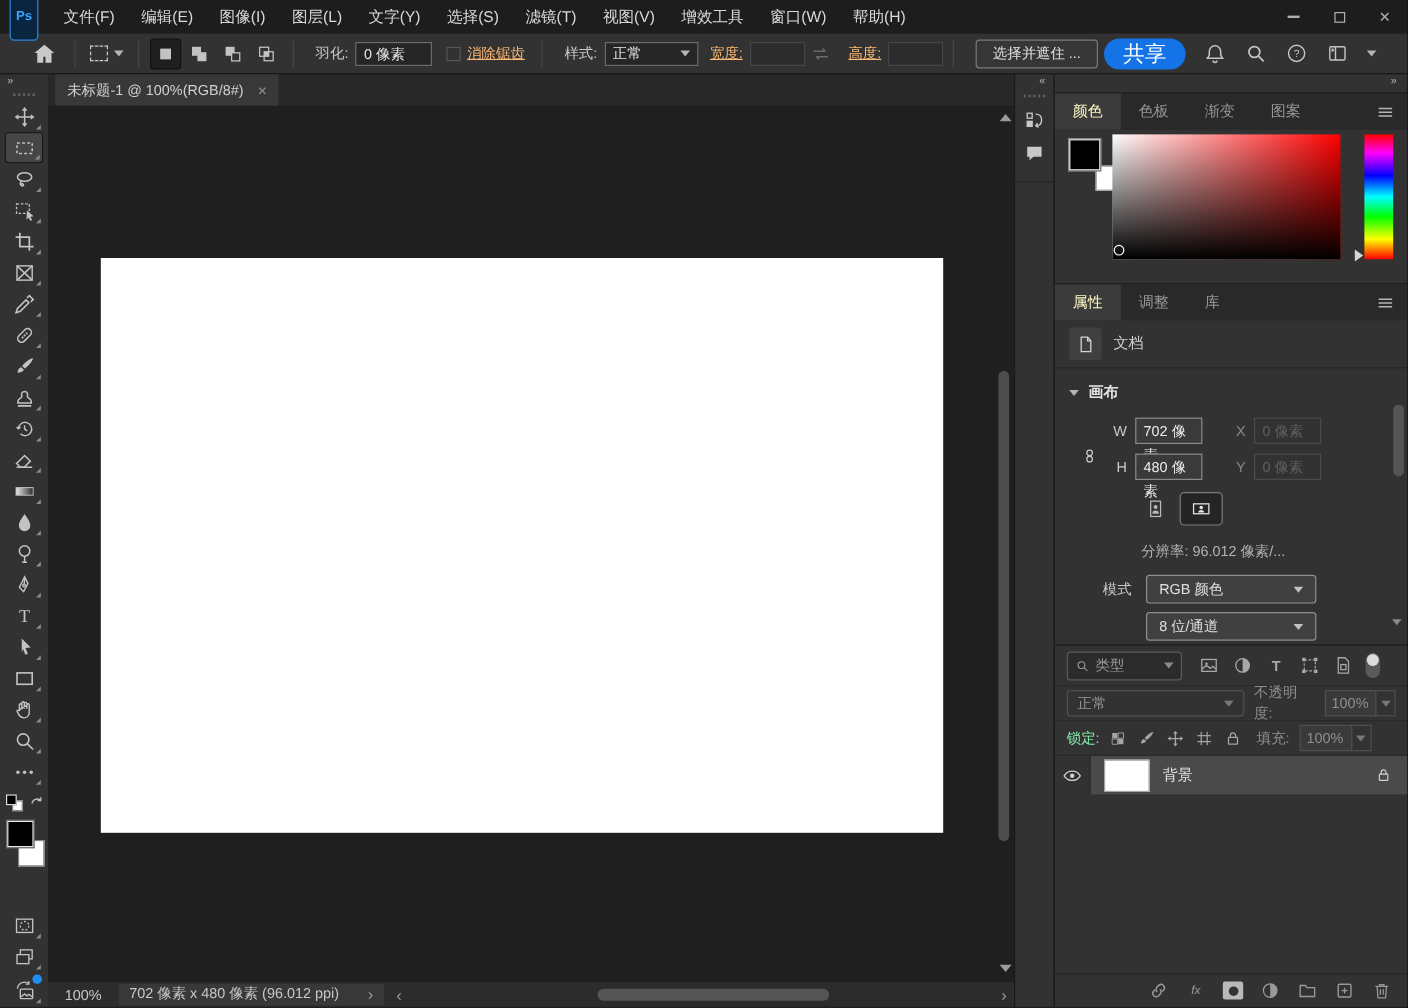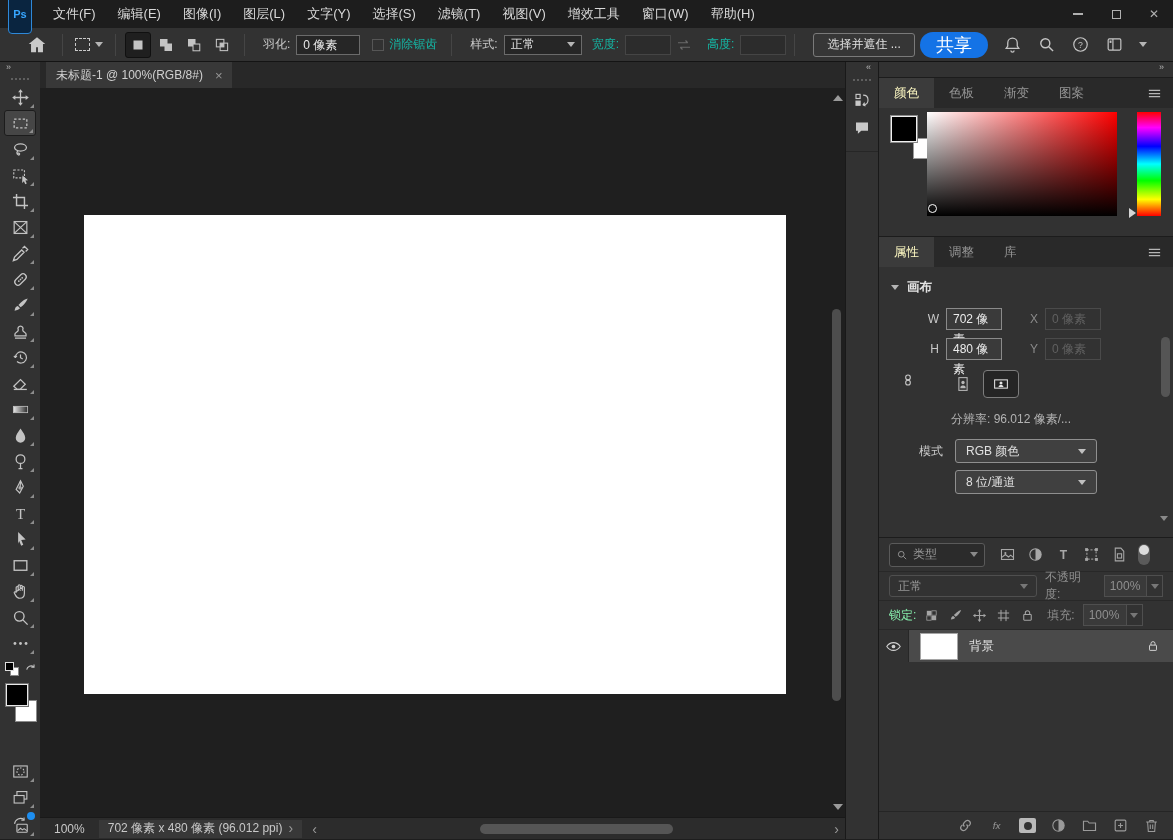--- a/index.html
+++ b/index.html
@@ -24,21 +24,21 @@
   .ic { display:inline-flex; align-items:center; justify-content:center; }
   .ic svg { width:100%; height:100%; display:block; }
   .ob-home { width:22px; height:22px; color:#c9c9c9; margin:0 6px; }
   .preset-box { display:flex; align-items:center; gap:5px; padding:2px 4px; }
   .dash-rect { width:15px; height:13px; border:1.4px dashed #c9c9c9; }
   .chev { width:0; height:0; border-left:4px solid transparent; border-right:4px solid transparent; border-top:5px solid #b5b5b5; display:inline-block; }
   .mode-btn { width:26px; height:26px; display:flex; align-items:center; justify-content:center; color:#c3c3c3; border-radius:3px; margin:0 1px; }
   .mode-btn.active { background:#1f1f1f; border:1px solid #101010; }
   .mode-btn .ic { width:18px; height:18px; }
   .opt-label { color:#c9c9c9; margin:0 6px 0 10px; }
-  .opt-label.disabled { color:#14b8a6; }
+  .opt-label.disabled { color:#fdba74;text-decoration:underline; }
   .opt-input { width:64px; height:20px; background:#262626; border:1px solid #6b6b6b; color:#e8e8e8; font-size:12px; padding:0 6px; line-height:18px; }
   .opt-input.disabled { background:#2c2c2c; border-color:#454545; color:#5c5c5c; width:46px; }
   .checkbox { width:12px; height:12px; border:1px solid #565656; background:transparent; margin:0 5px 0 12px; }
   .dropdown { height:20px; background:#262626; border:1px solid #6b6b6b; display:flex; align-items:center; padding:0 6px; gap:8px; color:#e0e0e0; }
   .dropdown .chev { margin-left:auto; }
   .swap-ic { width:18px; height:18px; color:#6a6a6a; margin:0 4px; }
   .sm-btn { height:24px; border:1px solid #7a7a7a; border-radius:3px; background:#363636; color:#e0e0e0; padding:0 13px; display:flex; align-items:center; margin-left:10px; font-size:12px; }
   .ob-right { margin-left:auto; display:flex; align-items:center; gap:15px; padding-right:6px; }
   .share-btn { height:26px; padding:0 16px; border-radius:13px; background:#1473e6; color:#fff; font-size:18px; display:flex; align-items:center; }
   .ob-ic { width:19px; height:19px; color:#c5c5c5; }
@@ -71,21 +71,21 @@
   .doctab { height:26px; background:#383838; display:flex; align-items:center; padding:0 10px; gap:12px; color:#d0d0d0; font-size:12px; margin-left:6px; }
   .tab-close { color:#969696; font-size:13px; }
   .pasteboard { flex:1; position:relative; }
   .canvas-white { position:absolute; left:44px; top:127px; width:702px; height:479px; background:#ffffff; }
   .vscroll { position:absolute; right:1px; top:3px; bottom:3px; width:14px; }
   .vs-arrow { position:absolute; left:3px; width:0; height:0; border-left:5px solid transparent; border-right:5px solid transparent; }
   .vs-up { top:4px; border-bottom:6px solid #9a9a9a; }
   .vs-dn { bottom:4px; border-top:6px solid #9a9a9a; }
   .vs-thumb { position:absolute; left:2px; top:218px; width:9px; height:392px; background:#4d4d4d; border-radius:5px; }
   .statusbar { height:22px; background:#2c2c2c; border-top:1px solid #191919; display:flex; align-items:center; padding-left:14px; font-size:12px; color:#c8c8c8; flex-shrink:0; }
-  .dims-field { margin-left:14px; height:18px; background:#383838; padding:0 9px; display:flex; align-items:flex-start; gap:6px; }
+  .dims-field { margin-left:14px; height:18px; background:#383838; padding:0 9px; display:flex; align-items:flex-start; gap:24px; }
   .status-arrow { color:#9a9a9a; font-size:14px; }
   .hscroll { flex:1; height:12px; margin:0 8px; position:relative; }
   .hs-thumb { position:absolute; left:155px; top:1px; width:193px; height:10px; background:#555; border-radius:5px; }
 
   
   .dock { width:33px; background:#323232; border-left:1px solid #191919; display:flex; flex-direction:column; align-items:center; flex-shrink:0; }
   .dock-head { width:100%; height:15px; color:#b5b5b5; font-size:9px; text-align:right; padding-right:8px; letter-spacing:-1px; }
   .dock-btn { width:26px; height:26px; display:flex; align-items:center; justify-content:center; color:#c9c9c9; margin-top:2px; }
   .dock-btn .ic { width:18px; height:18px; }
   .dock-sep { width:100%; height:1px; background:#262626; margin-top:10px; }
@@ -618,20 +618,31 @@
             <span class="ptab">库</span>
             <span class="hamburger">
               <span class="ic">
                 <svg viewBox="0 0 24 24" xmlns="http://www.w3.org/2000/svg" fill="none" stroke="currentColor" stroke-width="2">
                   <path d="M3 7h18M3 12h18M3 17h18"></path>
                 </svg>
               </span>
             </span>
           </div>
         <div class="props-body">
+          <div class="doc-row">
+            <span class="doc-icbox">
+                <span class="ic">
+                  <svg viewBox="0 0 24 24" xmlns="http://www.w3.org/2000/svg" fill="none" stroke="currentColor" stroke-width="1.6">
+                    <path d="M6 3h8l4 4.5V21H6z"></path>
+                    <path d="M14 3v4.5h4"></path>
+                  </svg>
+                </span>
+              </span>
+            <span class="doc-label">文档</span>
+          </div>
           <div class="section-head">
             <span class="chev-open"></span>
             <span class="section-title">画布</span>
           </div>
           <span class="ic chain-ic">
               <svg viewBox="0 0 24 24" xmlns="http://www.w3.org/2000/svg" fill="none" stroke="currentColor" stroke-width="1.8">
                 <circle cx="12" cy="7.5" r="4"></circle>
                 <circle cx="12" cy="16.5" r="4"></circle>
               </svg>
             </span>

